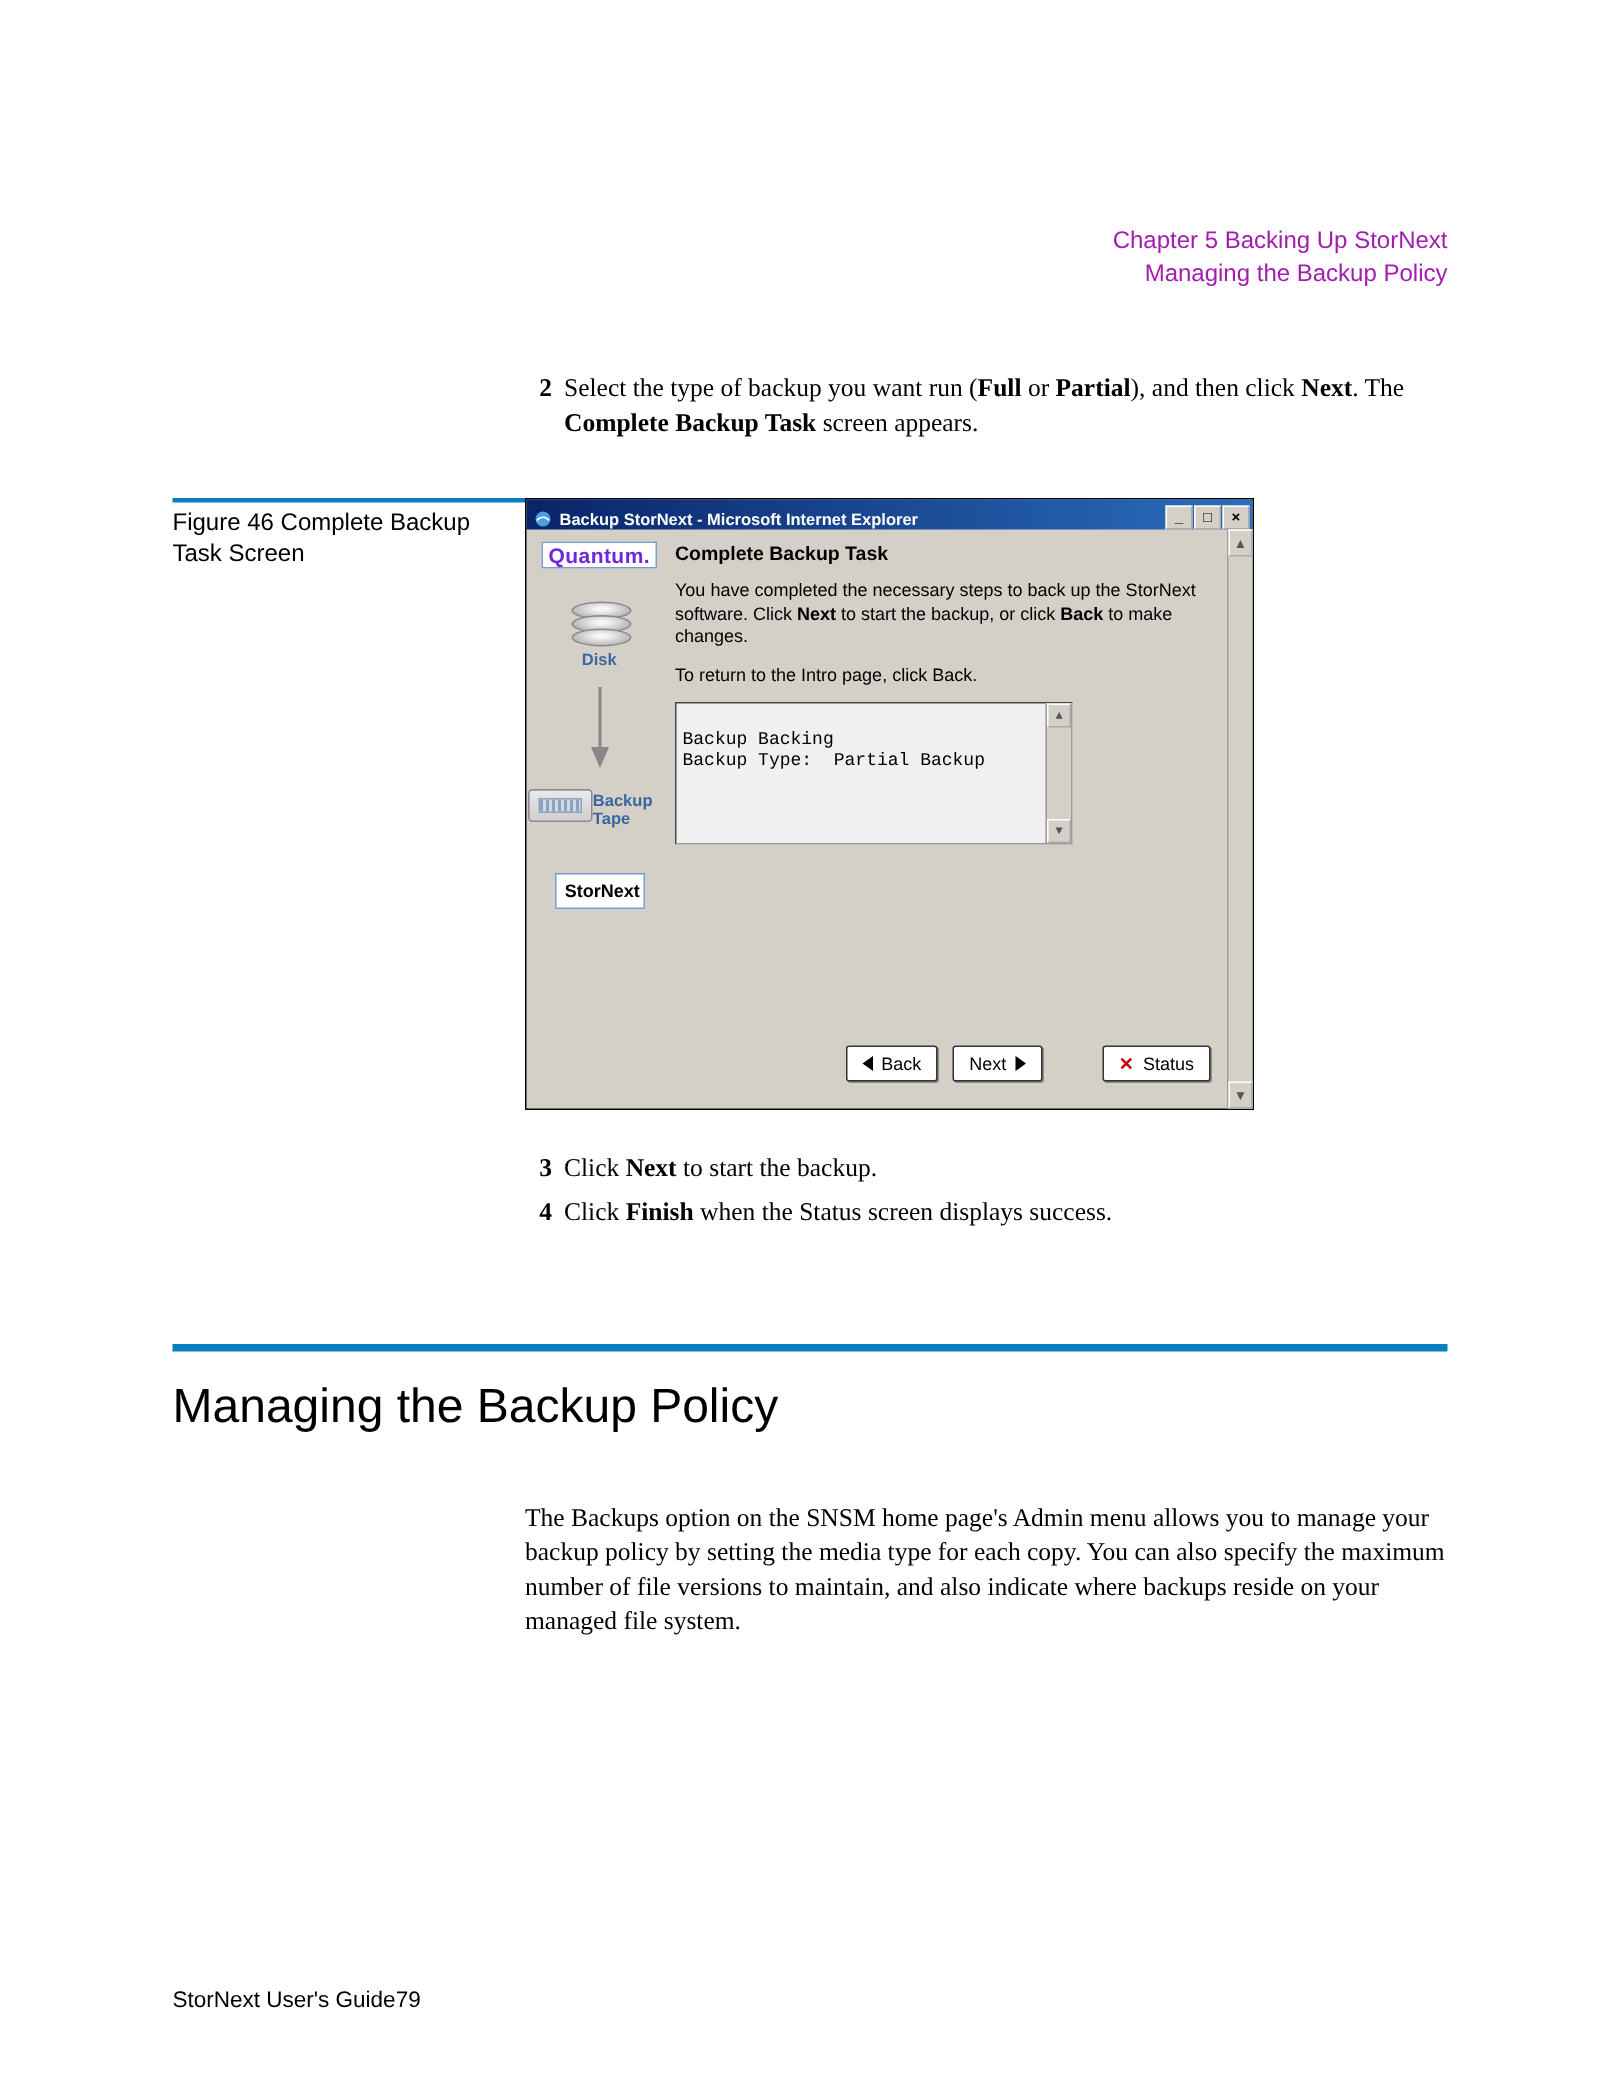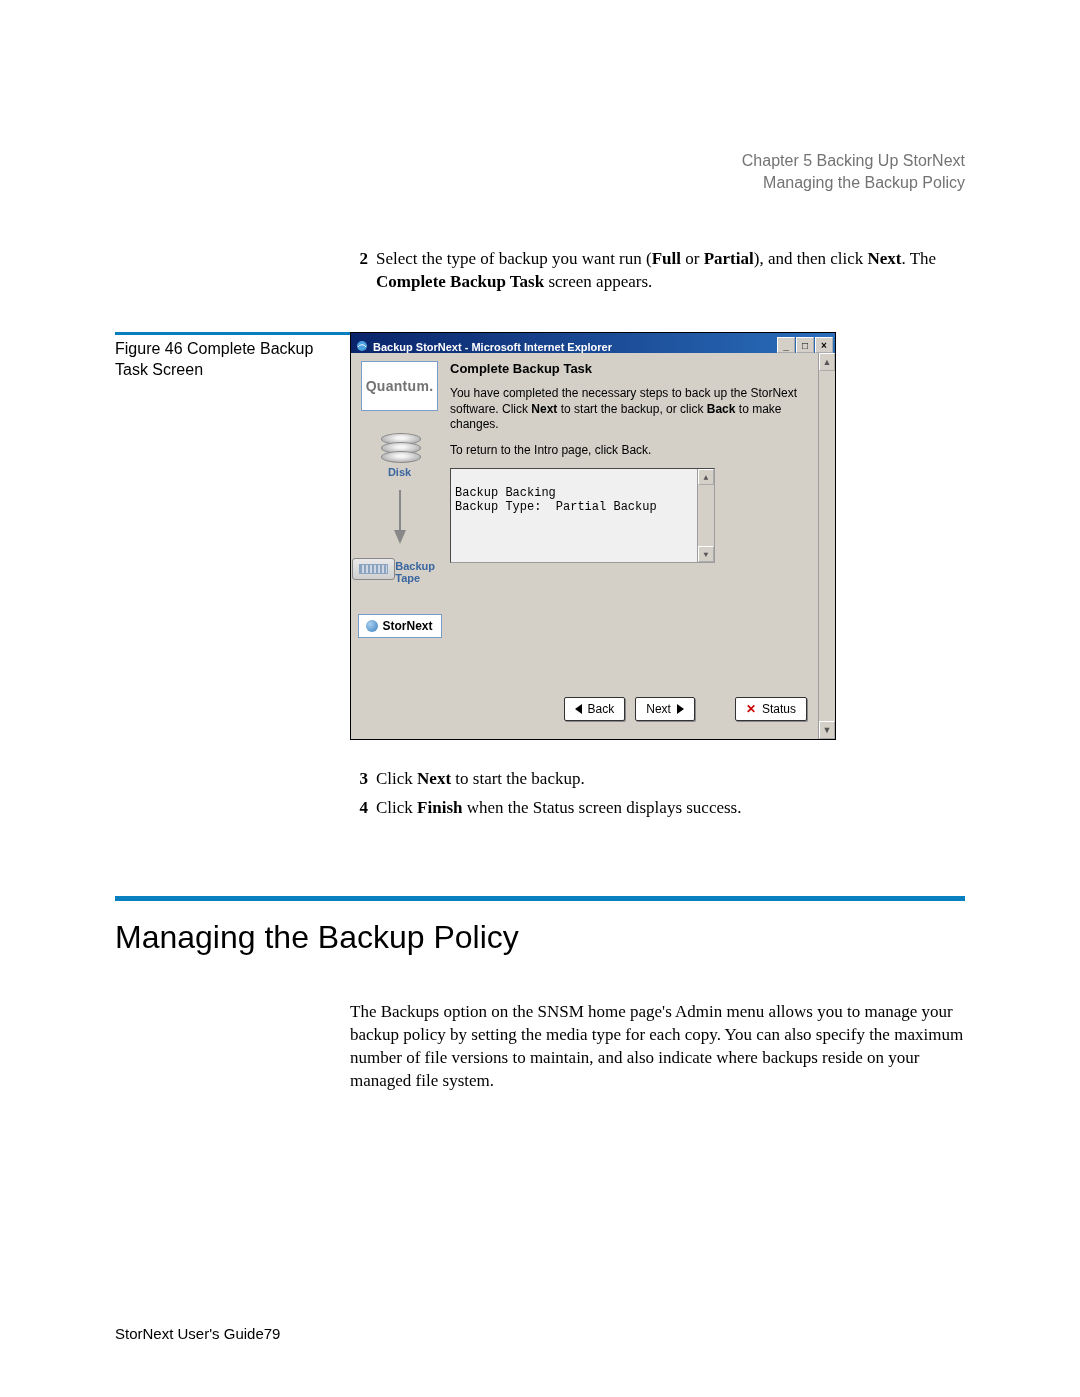--- a/index.html
+++ b/index.html
@@ -15,21 +15,21 @@
     height: 1397px;
     position: relative;
     box-sizing: border-box;
     padding: 150px 115px 0 115px;
   }
   .header {
     font-family: Arial, Helvetica, sans-serif;
     font-size: 16px;
     line-height: 1.35;
     text-align: right;
-    color: #737373;
+    color: #a21caf;
     margin-bottom: 55px;
   }
   .two-col {
     display: flex;
     align-items: flex-start;
   }
   .left-col {
     width: 235px;
     flex: 0 0 235px;
   }
@@ -121,25 +121,25 @@
 
   .sidebar {
     width: 85px;
     flex: 0 0 85px;
     display:flex; flex-direction:column; align-items:center;
     padding-top:2px;
   }
   .quantum-box {
     border:1px solid #7a9ccb;
     background:#fff;
-    padding:16px 4px;
+    padding:0 4px;
     font-family: Arial, sans-serif;
     font-weight:bold;
     font-size:14px;
-    color:#737373;
+    color:#6d28d9;
     letter-spacing:0.3px;
   }
   .disk-icon {
     margin-top:22px;
     display:flex; flex-direction:column; align-items:center;
   }
   .disk-stack {
     width:38px;
   }
   .disk-ellipse {
@@ -175,21 +175,21 @@
     background: repeating-linear-gradient(90deg,#8aa4c0 0 2px,#cfd8e4 2px 4px);
     border:1px solid #8aa4c0;
   }
   .stornext-box {
     margin-top:30px;
     border:1px solid #7a9ccb;
     background:#fff;
     padding:4px 6px;
     font-family: Arial; font-weight:bold; font-size:12px; color:#000;
     display:flex; align-items:center; gap:4px;
-    width: 84px;
+    width: 60px;
     box-sizing:border-box;
     justify-content:center;
   }
   .sn-glyph {
     width:12px; height:12px; border-radius:50%;
     background: radial-gradient(circle at 35% 35%, #a8d0f0, #3a7ec0);
     display:inline-block;
   }
 
   .main-panel {

